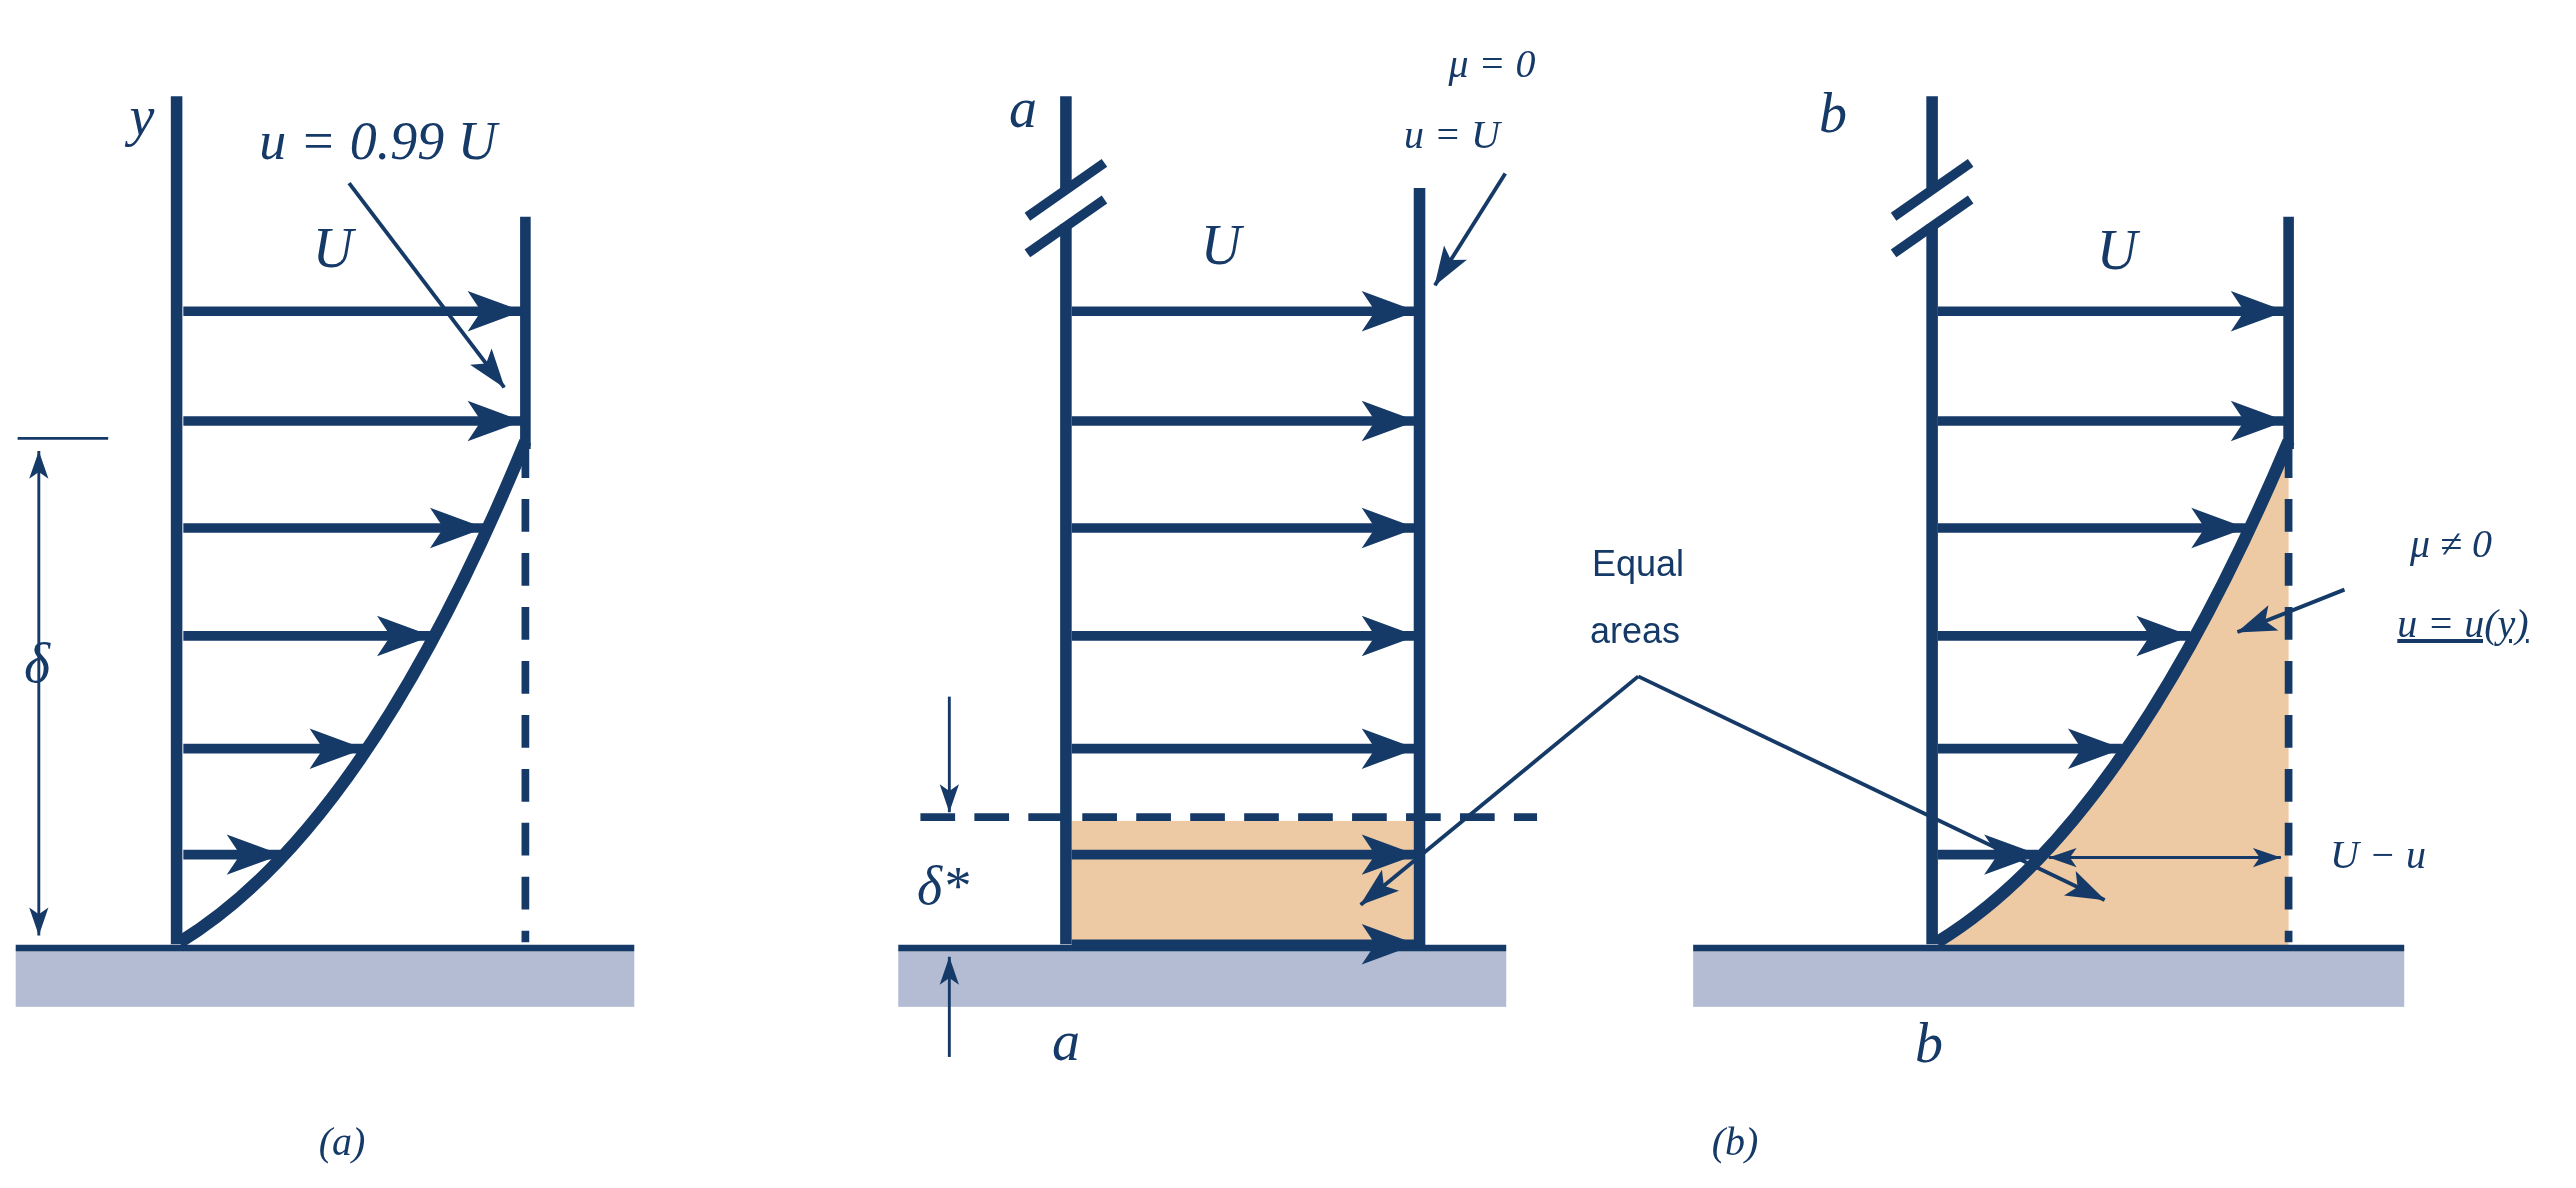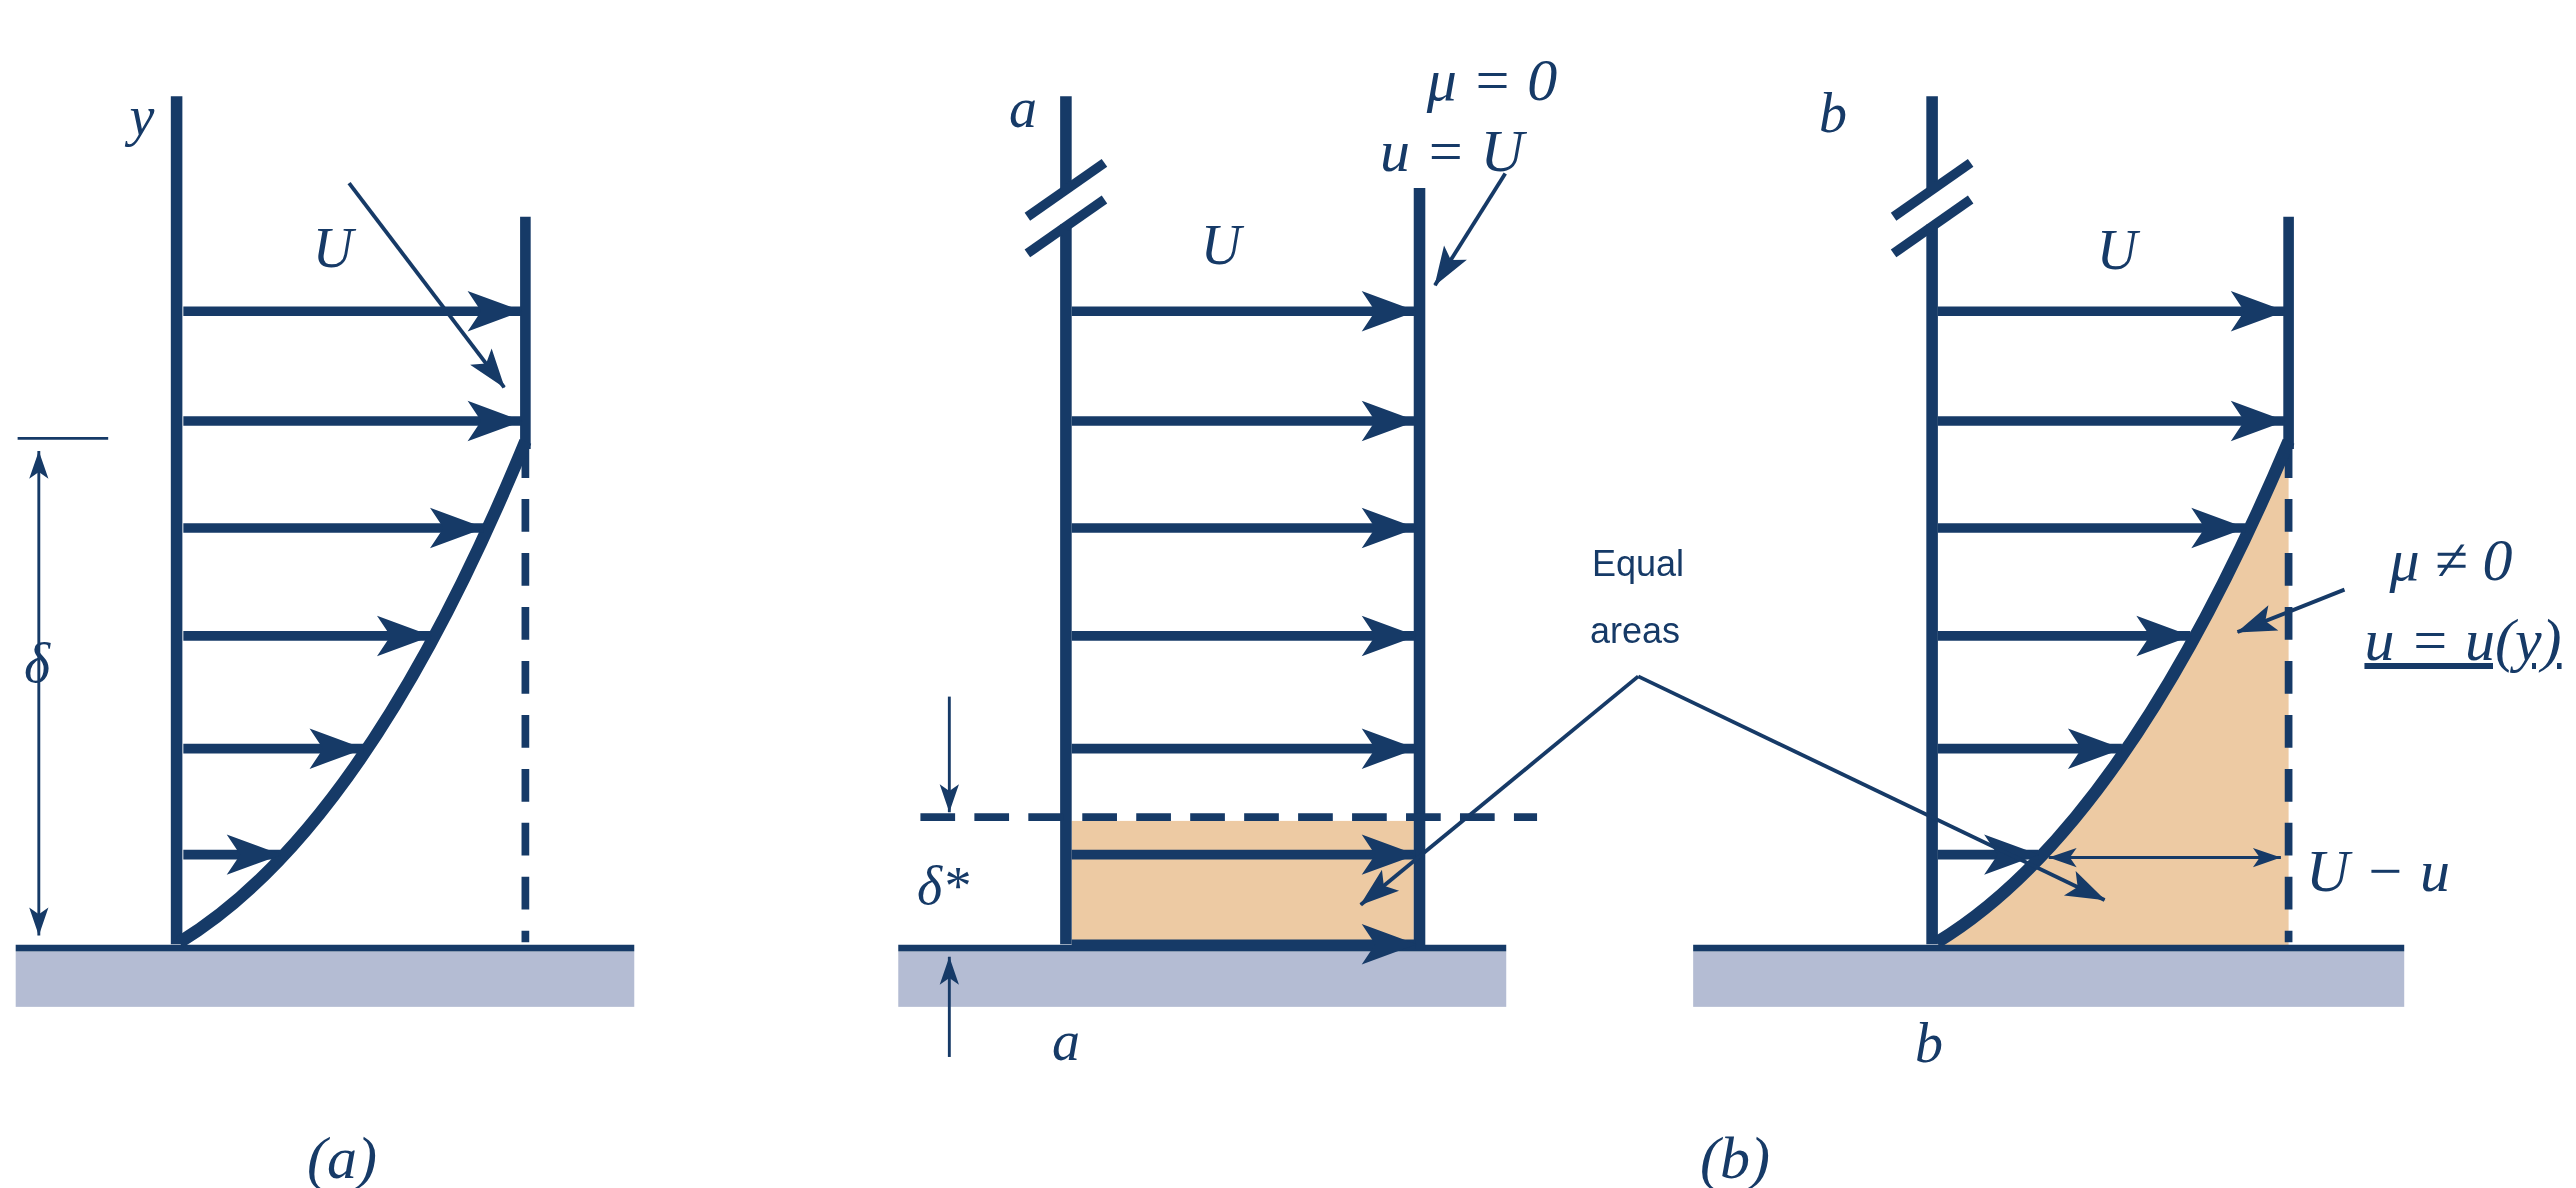--- a/index.html
+++ b/index.html
@@ -2,21 +2,21 @@
 <html><head>
 <meta charset="utf-8">
 <style>
   html,body{margin:0;padding:0;background:#ffffff;}
   .fig{position:relative;width:2576px;height:1188px;background:#ffffff;overflow:hidden;
        font-family:"Liberation Serif", serif;}
   .fig svg{position:absolute;left:0;top:0;}
   .lbl{position:absolute;transform:translate(-50%,-50%);color:#163a67;font-style:italic;
        white-space:nowrap;line-height:1;}
   .lbl.sans{font-family:"Liberation Sans", sans-serif;font-style:normal;}
-  .s58{font-size:56px;} .s54{font-size:60px;margin-top:16px;} .s48{font-size:36px;} .s56{font-size:54px;}
+  .s58{font-size:56px;} .s54{font-size:40px;} .s48{font-size:36px;} .s56{font-size:54px;}
 </style>
 </head>
 <body>
 
 <div class="fig">
 
 <svg width="2576" height="1188" viewBox="0 0 2673 1233">
   <defs>
     <marker id="mThick" viewBox="0 0 60 44" markerWidth="60" markerHeight="44" refX="57" refY="22" orient="auto-start-reverse" markerUnits="userSpaceOnUse">
       <path d="M1,1 L58,22 L1,43 L15,22 Z" fill="#163a67"></path>
@@ -115,20 +115,21 @@
     <line x1="2433" y1="612" x2="2322" y2="656" stroke-width="4" marker-end="url(#mMed)"></line>
   </g>
 
   <g stroke="#163a67" stroke-width="4">
     <line x1="1700" y1="702" x2="1412" y2="939" marker-end="url(#mMed)"></line>
     <line x1="1700" y1="702" x2="2184" y2="934" marker-end="url(#mMed)"></line>
   </g>
 </svg>
 
 <div class="lbl s58" style="left:142px;top:116px;">y</div>
+<div class="lbl s56" style="left:378px;top:141px;">u = 0.99 U</div>
 <div class="lbl s58" style="left:333px;top:248px;">U</div>
 <div class="lbl s58" style="left:37px;top:663px;">δ</div>
 <div class="lbl s54" style="left:342px;top:1142px;">(a)</div>
 
 <div class="lbl s58" style="left:1023px;top:108px;">a</div>
 <div class="lbl s58" style="left:1221px;top:245px;">U</div>
 <div class="lbl s54" style="left:1492px;top:64px;">μ = 0</div>
 <div class="lbl s54" style="left:1452px;top:135px;">u = U</div>
 <div class="lbl s56" style="left:943px;top:886px;">δ*</div>
 <div class="lbl s58" style="left:1066px;top:1041px;">a</div>

